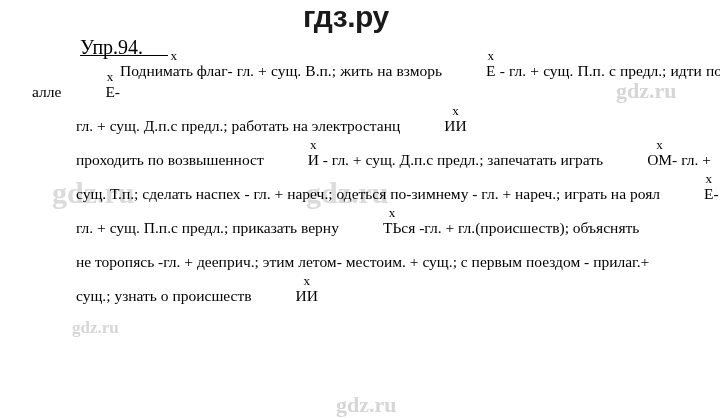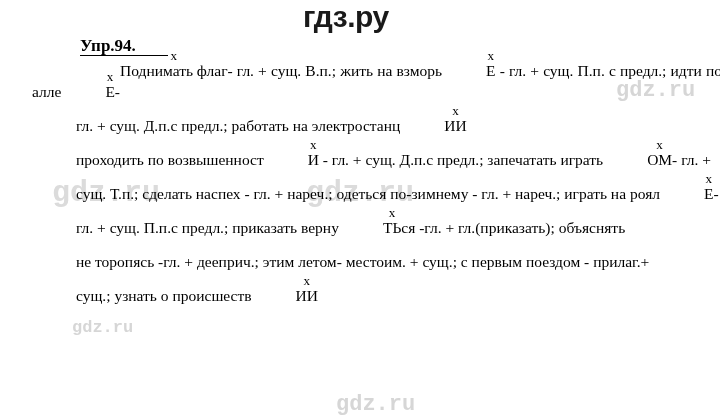--- a/index.html
+++ b/index.html
@@ -31,22 +31,22 @@
     color: #1a1a1a;
   }
   .logo .dot {
     color: #1a1a1a;
   }
   .title {
     position: absolute;
     left: 64px;
     top: 36px;
     font-family: "Liberation Serif", serif;
-    font-size: 17px;
-    font-weight: bold;
+    font-size: 20px;
+    font-weight: normal;
     color: #000;
   }
   .title-underline {
     position: absolute;
     left: 64px;
     top: 55px;
     width: 88px;
     height: 1px;
     background: #000;
   }
@@ -73,21 +73,21 @@
     left: 50%;
     transform: translateX(-50%);
     top: -15px;
     font-size: 13px;
     font-weight: normal;
     font-family: "Liberation Serif", serif;
   }
   
   .wm {
     position: absolute;
-    font-family: Liberation Mono, monospace;
+    font-family: Liberation Serif, serif;
     font-weight: bold;
     color: #c9c9c9;
     opacity: 0.75;
     user-select: none;
     pointer-events: none;
     white-space: nowrap;
   }
   .wm-1 { left: 600px; top: 78px;  font-size: 22px; }
   .wm-2 { left: 36px;  top: 176px; font-size: 30px; color: #cfcfcf; }
   .wm-3 { left: 290px; top: 176px; font-size: 30px; color: #cfcfcf; }
@@ -108,18 +108,18 @@
   <div class="wm wm-2">gdz.ru</div>
   <div class="wm wm-3">gdz.ru</div>
   <div class="wm wm-4">gdz.ru</div>
   <div class="wm wm-5">gdz.ru</div>
 
   <div class="body-text">
     <p class="para" id="p1"><span class="mark"><span>Поднимать флаг</span><span class="x">x</span></span><span>- гл. + сущ. В.п.; жить на взморь</span><span class="mark"><span>Е</span><span class="x">x</span></span><span> - гл. + сущ. П.п. с предл.; идти по алле</span><span class="mark"><span>Е</span><span class="x">x</span></span><span>-</span></p>
     <p class="para" id="p2"><span>гл. + сущ. Д.п.с предл.; работать на электростанц</span><span class="mark"><span>ИИ</span><span class="x">x</span></span></p>
     <p class="para" id="p3"><span>проходить по возвышенност</span><span class="mark"><span>И</span><span class="x">x</span></span><span> - гл. + сущ. Д.п.с предл.; запечатать играть</span><span class="mark"><span>ОМ</span><span class="x">x</span></span><span>- гл. +</span></p>
     <p class="para" id="p4"><span>сущ. Т.п.; сделать  наспех - гл. + нареч.; одеться по-зимнему - гл. + нареч.; играть на роял</span><span class="mark"><span>Е</span><span class="x">x</span></span><span>-</span></p>
-    <p class="para" id="p5"><span>гл. + сущ. П.п.с предл.; приказать верну</span><span class="mark"><span>ТЬ</span><span class="x">x</span></span><span>ся -гл. + гл.(приказать); объяснять</span></p>
+    <p class="para" id="p5"><span>гл. + сущ. П.п.с предл.; приказать верну</span><span class="mark"><span>ТЬ</span><span class="x">x</span></span><span>ся -гл. + гл.(происшеств); объяснять</span></p>
     <p class="para" id="p6"><span>не торопясь -гл. + дееприч.; этим летом- местоим. + сущ.; с первым поездом - прилаг.+</span></p>
     <p class="para" id="p7"><span>сущ.; узнать о происшеств</span><span class="mark"><span>ИИ</span><span class="x">x</span></span></p>
   </div>
 
 </div>
 
 </body></html>

